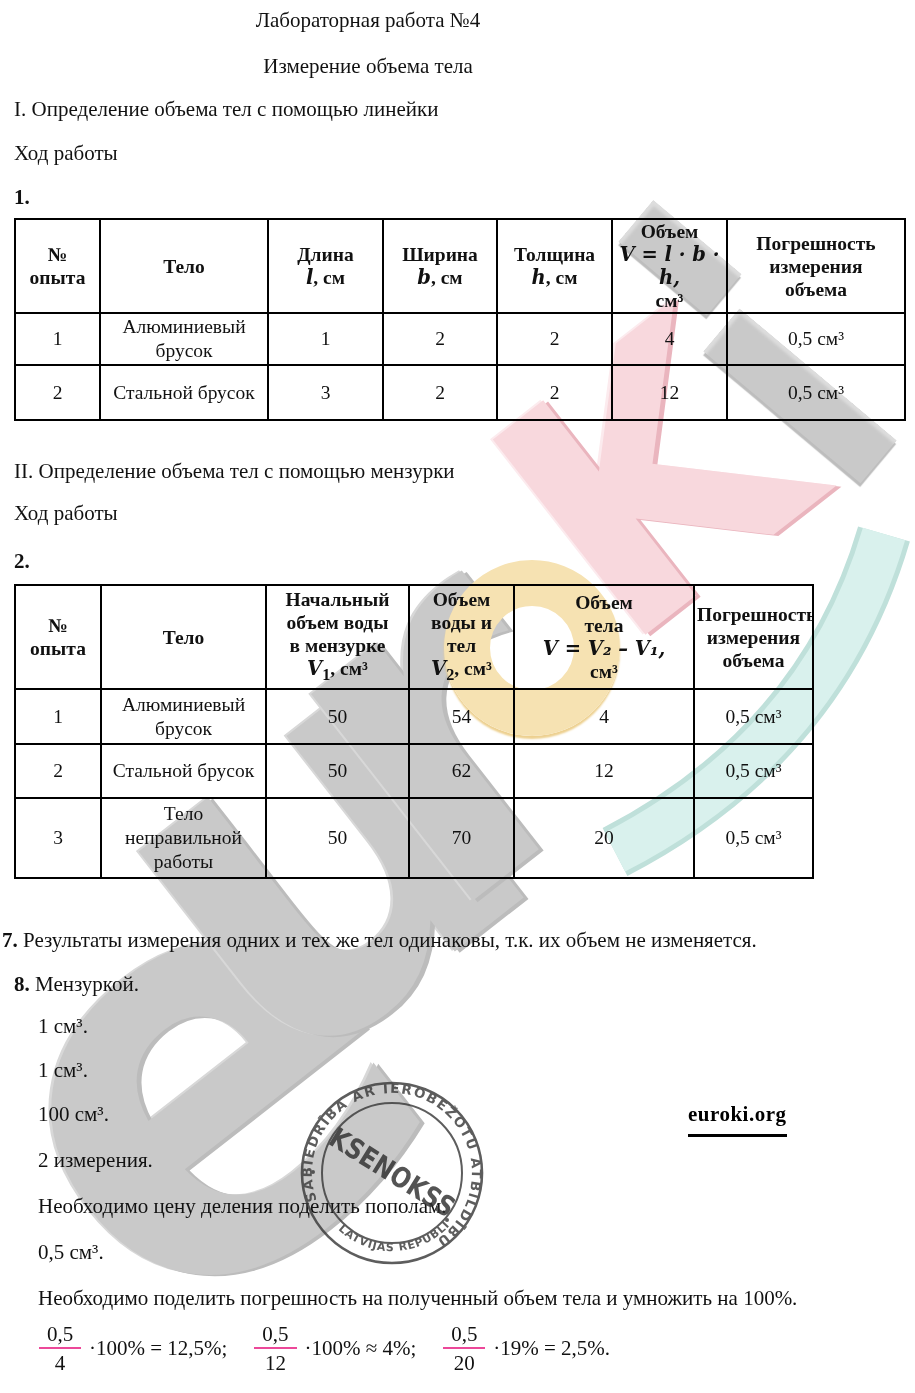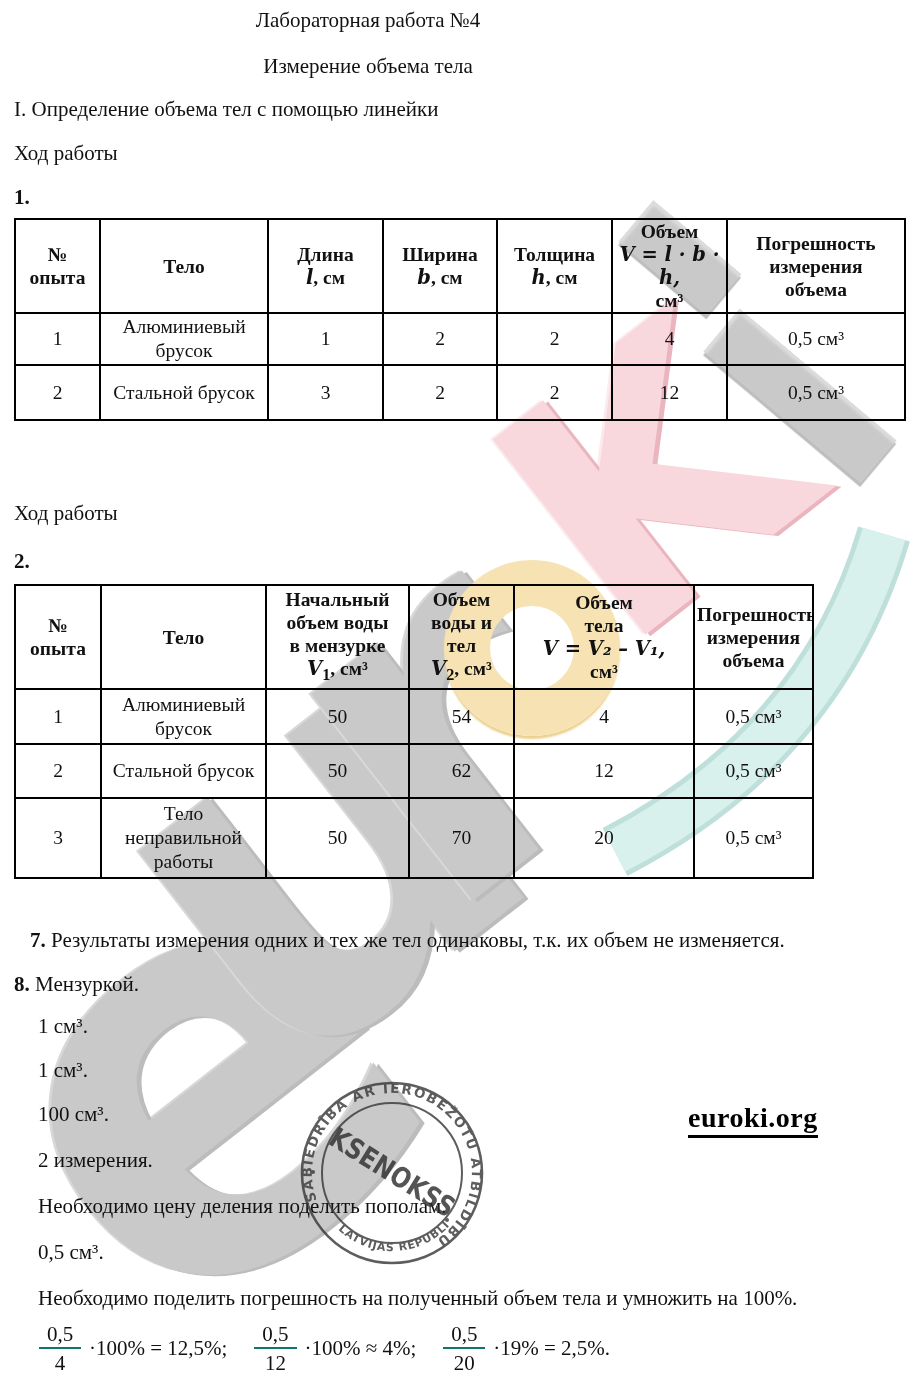--- a/index.html
+++ b/index.html
@@ -16,25 +16,25 @@
   table.tbl th,table.tbl td{border:2px solid #000;padding:0 2px;text-align:center;
      vertical-align:middle;font-size:19.5px;line-height:24px;overflow:hidden;}
   table.tbl th{font-weight:bold;line-height:23px;}
   .it{font-style:italic;font-family:"DejaVu Serif",serif;}
   
   .ind{left:38px;}
   
   #formulas{display:flex;align-items:center;gap:26px;font-size:21px;}
   .fgroup{display:flex;align-items:center;gap:7px;}
   .frac{display:inline-flex;flex-direction:column;align-items:center;min-width:44px;}
-  .frac .num{border-bottom:2px solid #0f766e;padding:0 8px 1px 8px;line-height:24px;}
+  .frac .num{border-bottom:2px solid #ec4899;padding:0 8px 1px 8px;line-height:24px;}
   .frac .den{padding-top:2px;line-height:24px;}
   
-  #site-link{font-size:28px;font-weight:bold;letter-spacing:.5px;color:#000;
-     border-bottom:3px solid #000;padding-bottom:1px;cursor:pointer;}
+  #site-link{font-size:21px;font-weight:bold;letter-spacing:.5px;color:#000;
+     border-bottom:3px solid #000;padding-bottom:7px;cursor:pointer;}
   
   .wm{z-index:0;}
   .wm-letter{position:absolute;font-family:"DejaVu Sans",sans-serif;font-weight:bold;
      line-height:0;transform:translate(-50%,-50%) rotate(-38deg);user-select:none;}
   .wm-gray{color:#c9c9c9;text-shadow:3px 4px 0 #bcbcbc,-2px -2px 0 #d8d8d8;}
   .wm-pink{color:#f8d8dd;text-shadow:3px 4px 0 #eab5be,-2px -2px 0 #fcebee;}
   .wm-ring{position:absolute;transform:translate(-50%,-50%);border-radius:50%;
      width:84px;height:84px;border:46px solid #f6e2b2;box-shadow:0 3px 2px #edd08f;}
   .wm-bar{position:absolute;transform:translate(-50%,-50%) rotate(40deg);
      background:#c9c9c9;box-shadow:inset 4px 4px 3px #dddddd,2px 3px 1px #bdbdbd;}
@@ -123,20 +123,21 @@
       <td>Стальной брусок</td>
       <td>3</td>
       <td>2</td>
       <td>2</td>
       <td>12</td>
       <td>0,5 см³</td>
     </tr>
   </tbody>
     </table>
 
+  <div class="abs c body-txt" style="left:14px;top:459px;">II. Определение объема тел с помощью мензурки</div>
   <div class="abs c body-txt" style="left:14px;top:501px;">Ход работы</div>
   <div class="abs c body-txt bold" style="left:14px;top:549px;">2.</div>
 
   <table class="abs c tbl" style="left:14px;top:584px;width:798px;">
     <colgroup>
       <col style="width:86px">
         <col style="width:165px">
         <col style="width:143px">
       <col style="width:105px">
         <col style="width:180px">
@@ -195,21 +196,21 @@
       <td>3</td>
       <td>Тело неправильной работы</td>
       <td>50</td>
       <td>70</td>
       <td>20</td>
       <td>0,5 см³</td>
     </tr>
   </tbody>
     </table>
 
-  <div class="abs c body-txt" style="left:30px;top:928px;"><span class="bold">7.</span><span> Результаты измерения одних и тех же тел одинаковы, т.к. их объем не изменяется.</span></div>
+  <div class="abs c body-txt" style="left:2px;top:928px;"><span class="bold">7.</span><span> Результаты измерения одних и тех же тел одинаковы, т.к. их объем не изменяется.</span></div>
   <div class="abs c body-txt" style="left:14px;top:972px;text-align:right;"><span class="bold">8.</span><span> Мензуркой.</span></div>
 
   <div class="abs c body-txt ind" style="top:1014px;">1 см³.</div>
   <div class="abs c body-txt ind" style="top:1058px;">1 см³.</div>
   <div class="abs c body-txt ind" style="top:1102px;text-align:center;">100 см³.</div>
   <div class="abs c body-txt ind" style="top:1148px;">2 измерения.</div>
   <div class="abs c body-txt ind" style="top:1194px;">Необходимо цену деления поделить пополам.</div>
   <div class="abs c body-txt ind" style="top:1240px;">0,5 см³.</div>
   <div class="abs c body-txt ind" style="top:1286px;">Необходимо поделить погрешность на полученный объем тела и умножить на 100%.</div>
 

